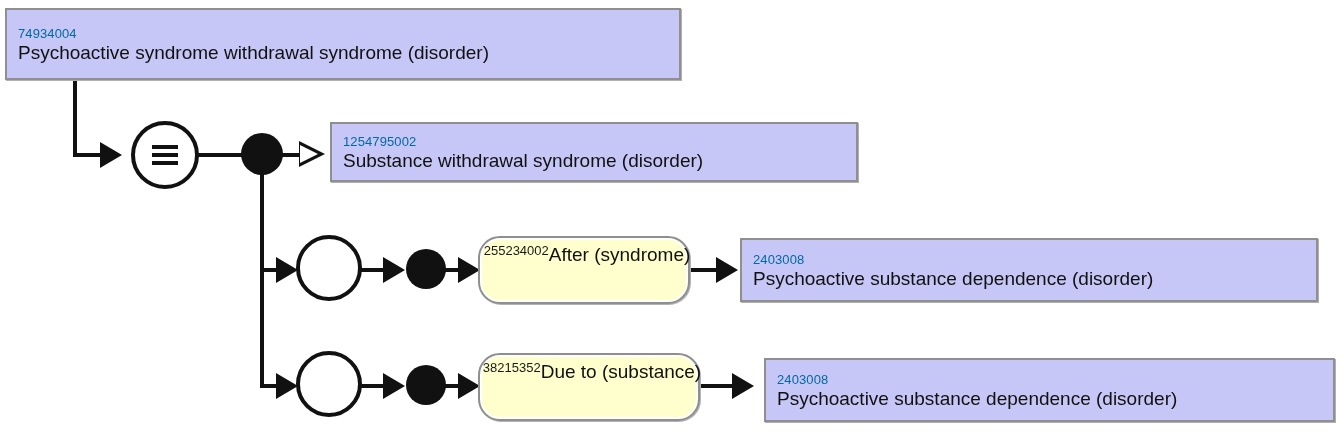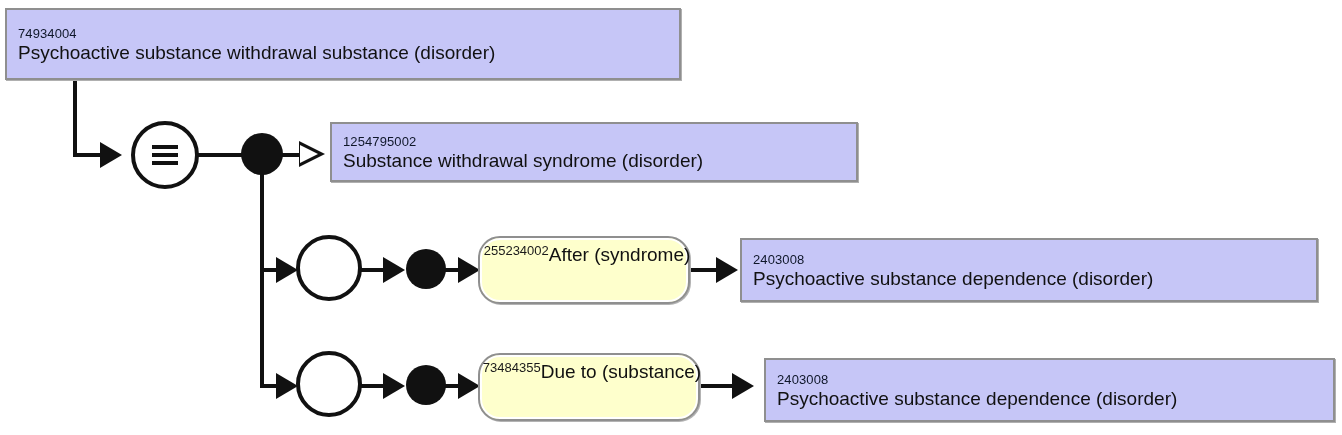--- a/index.html
+++ b/index.html
@@ -30,21 +30,21 @@
     border: 2px solid #8f8f8f;
     box-shadow: 1px 1px 0 0 #b0b0b0;
     padding: 5px 9px 4px 11px;
     display: flex;
     flex-direction: column;
     justify-content: center;
     z-index: 5;
   }
   .concept-box .sctid {
     font-size: 13px;
-    color: #0f172a;
+    color: #0369a1;
     line-height: 15px;
     letter-spacing: 0.1px;
   }
   .concept-box .term {
     font-size: 19px;
     color: #111111;
     line-height: 23px;
     white-space: nowrap;
   }
 
@@ -142,21 +142,21 @@
     border-left: 18px solid #ffffff;
   }
 </style>
 </head>
 <body>
 
 <div id="diagram-canvas">
 
   <div class="concept-box" style="left:5px; top:8px; width:676px; height:72px;">
     <span class="sctid">74934004</span>
-    <span class="term">Psychoactive substance withdrawal substance (disorder)</span>
+    <span class="term">Psychoactive syndrome withdrawal syndrome (disorder)</span>
   </div>
 
   <div class="vline" style="left:73px; top:80px; height:77px;"></div>
   <div class="hline" style="left:73px; top:153px; width:30px;"></div>
   <div class="arrow-solid" style="left:100px; top:142px;"></div>
 
   <div class="equiv-node" style="left:131px; top:121px; width:68px; height:68px;">
     <i></i>
     <i></i>
     <i></i>
@@ -209,21 +209,21 @@
 
   <div class="hline" style="left:360px; top:384px; width:32px;"></div>
   <div class="arrow-solid" style="left:383px; top:373px;"></div>
 
   <div class="conj-node" style="left:406px; top:365px; width:40px; height:40px;"></div>
 
   <div class="hline" style="left:444px; top:384px; width:20px;"></div>
   <div class="arrow-solid" style="left:458px; top:373px;"></div>
 
   <div class="attribute-box" style="left:478px; top:353px; width:222px; height:68px;">
-    <span class="sctid">73484355</span>
+    <span class="sctid">38215352</span>
     <span class="term">Due to (substance)</span>
   </div>
 
   <div class="hline" style="left:700px; top:384px; width:42px;"></div>
   <div class="arrow-solid" style="left:732px; top:373px;"></div>
 
   <div class="concept-box" style="left:764px; top:358px; width:571px; height:64px;">
     <span class="sctid">2403008</span>
     <span class="term">Psychoactive substance dependence (disorder)</span>
   </div>

